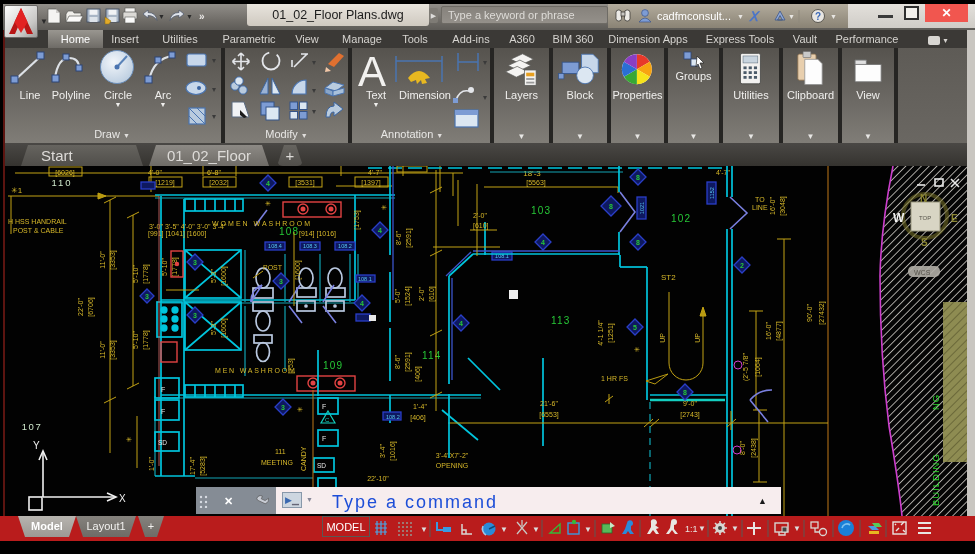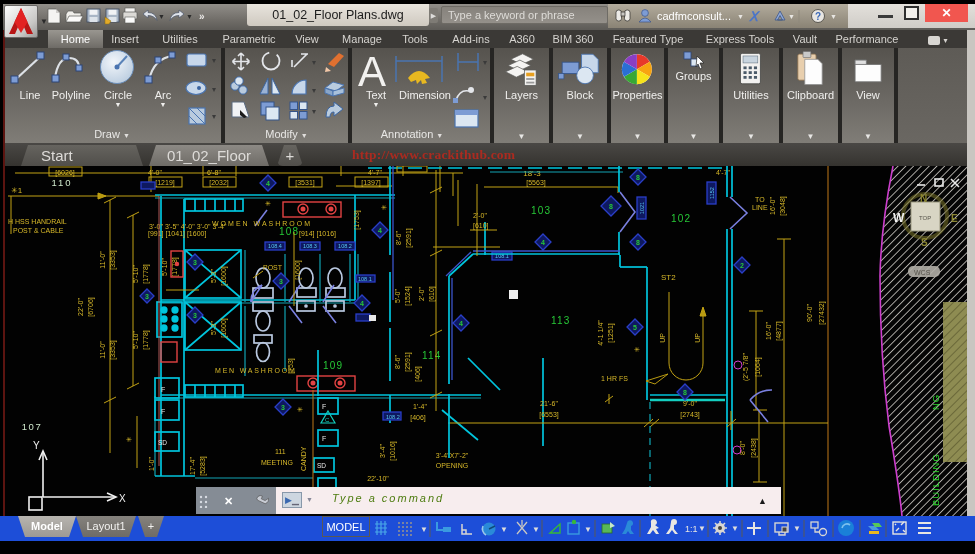--- a/index.html
+++ b/index.html
@@ -33,24 +33,24 @@
 .dwgtab{position:absolute;top:2px;height:21px;clip-path:polygon(7px 0,calc(100% - 7px) 0,100% 100%,0 100%);font-size:15px;color:#dddbd8;line-height:21px}
 #crackurl{left:349px;top:4px;width:280px;color:#ab2b20;font-size:13.5px;font-family:"Liberation Serif",serif;font-weight:bold;letter-spacing:.2px}
 
 #draw{left:3px;top:166px;width:972px;height:350px;background:#020202}
 #redline{left:3px;top:30px;width:2px;height:521px;background:#5c1410}
 
 #cmdbar{left:196px;top:487px;width:585px;height:27px;z-index:30}
 #cmdleft{position:absolute;left:0;top:0;width:80px;height:27px;background:rgba(148,155,165,.9)}
 #cmdmain{position:absolute;left:80px;top:0;width:505px;height:27px;background:#f7edee}
 #cmdprompt{position:absolute;left:6px;top:5px;width:20px;height:16px;background:#cdd6e0;border:1px solid #8898aa;color:#3a68b0;font-size:9px;text-align:center;line-height:15px}
-#cmdtext{position:absolute;left:56px;top:5px;font-size:11px;font-style:italic;color:#4d7c0f;letter-spacing:2px}
+#cmdtext{position:absolute;left:56px;top:5px;font-size:18px;color:#1d4ed8;letter-spacing:2px}
 #cmdup{position:absolute;right:14px;top:9px;color:#1a1a1a;font-size:9px}
 
-#statusbar{left:0px;top:516px;width:975px;height:25px;background:#1d4ed8;z-index:40}
+#statusbar{left:0px;top:516px;width:975px;height:25px;background:#b91c1c;z-index:40}
 .stab{position:absolute;top:0;height:21px;font-size:11px;color:#f2f1ef;text-align:center;line-height:20px}
 .strap{clip-path:polygon(0 0,100% 0,calc(100% - 7px) 100%,7px 100%)}
 #blackbottom{left:0;top:541px;width:975px;height:13px;background:#000;z-index:41}
 </style></head>
 <body>
 <div id="root">
 
   <div class="abs" id="titlebar"></div>
   <div class="abs" id="titleright"></div>
   <div class="abs" id="alogo"><svg width="32" height="31" viewBox="0 0 32 31">
@@ -116,21 +116,21 @@
     <div class="rtab" id="hometab" style="left:45px;width:55px">Home</div>
     <div class="rtab" style="left:100px;width:44px">Insert</div>
     <div class="rtab" style="left:144px;width:66px">Utilities</div>
     <div class="rtab" style="left:210px;width:72px">Parametric</div>
     <div class="rtab" style="left:282px;width:44px">View</div>
     <div class="rtab" style="left:330px;width:58px">Manage</div>
     <div class="rtab" style="left:384px;width:56px">Tools</div>
     <div class="rtab" style="left:440px;width:56px">Add-ins</div>
     <div class="rtab" style="left:496px;width:46px">A360</div>
     <div class="rtab" style="left:542px;width:56px">BIM 360</div>
-    <div class="rtab" style="left:598px;width:94px">Featured Type</div>
+    <div class="rtab" style="left:598px;width:94px">Dimension Apps</div>
     <div class="rtab" style="left:692px;width:90px">Express Tools</div>
     <div class="rtab" style="left:782px;width:40px">Vault</div>
     <div class="rtab" style="left:822px;width:84px">Performance</div>
     <div class="rtab" style="left:920px;width:30px"><span style="display:inline-block;width:12px;height:9px;background:#d8d6d2;border-radius:2px;vertical-align:middle"></span> <span style="font-size:8px">▾</span></div>
   </div>
 
   <div class="abs" id="ribbon">
     <div class="panel" id="p-draw" style="left:0;width:218px"></div>
     <div class="panel" id="p-modify" style="left:222px;width:123px"></div>
     <div class="panel" id="p-annot" style="left:349px;width:138px"></div>
@@ -350,21 +350,20 @@
       <path d="M11 7 h13 v5 h-13 z" fill="#e0e0e0" stroke="#707070" stroke-width="1"></path>
     </g>
       </svg>
     <div class="toolname" style="left:839px;top:41px;width:52px">View</div>
   </div>
 
   <div class="abs" id="tabbar">
     <div class="dwgtab" style="left:18px;width:122px;background:linear-gradient(#66645f,#504e4a);padding-left:20px">Start</div>
     <div class="dwgtab" style="left:146px;width:120px;background:linear-gradient(#8d8a85,#6e6b66);text-align:center">01_02_Floor Plans* <span style="color:#b8b6b2">✕</span></div>
     <div class="dwgtab" style="left:274px;width:26px;background:linear-gradient(#66645f,#504e4a);text-align:center;border-radius:6px">+</div>
-    <div class="abs" id="crackurl">http://www.crackithub.com</div>
   </div>
 
   <div class="abs" id="draw">
   <svg width="972" height="350" viewBox="0 0 972 350" style="position:absolute;left:0;top:0">
     <defs>
       <pattern id="hatch" width="5.5" height="5.5" patternUnits="userSpaceOnUse" patternTransform="rotate(45)">
         <rect width="5.5" height="5.5" fill="#050505"></rect>
             <line x1="0" y1="0" x2="0" y2="5.5" stroke="#c2bfba" stroke-width="1.7"></line>
       </pattern>
       <pattern id="hatch2" width="6" height="6" patternUnits="userSpaceOnUse" patternTransform="rotate(45)">

